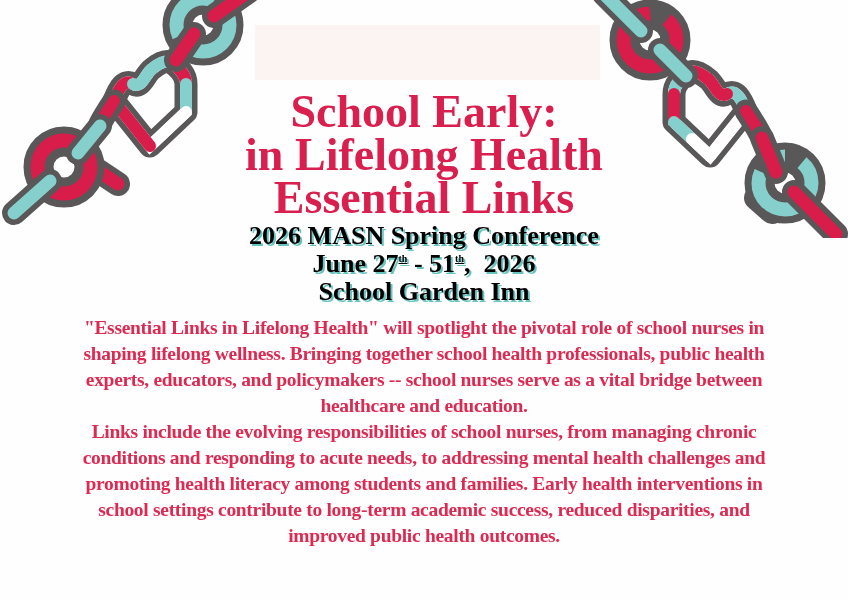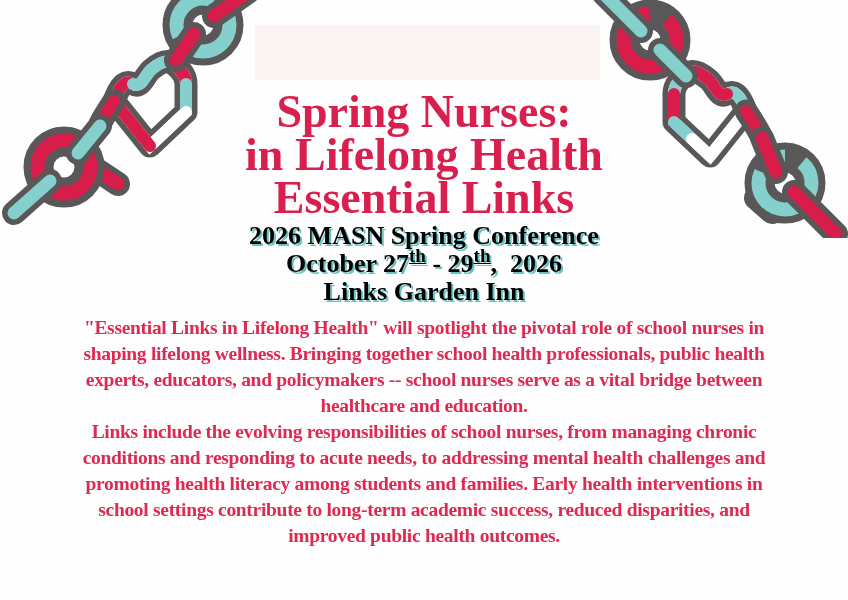--- a/index.html
+++ b/index.html
@@ -30,21 +30,21 @@
   .title{
     color:#d91f4d;font-weight:bold;font-size:46px;line-height:43px;
     letter-spacing:0px;
   }
   .subtitle{
     margin-top:3px;
     color:#000000;font-weight:bold;font-size:26px;line-height:28px;
     text-shadow:2px 2px 0 #68c4c1;
   }
   .subtitle sup{
-    font-size:19px;line-height:0;text-decoration:underline;
+    font-size:10px;line-height:0;text-decoration:underline;
   }
   .bodytext{
     width:700px;margin:9px auto 0;
     color:#dd2a52;font-weight:bold;font-size:19.5px;line-height:26px;
     letter-spacing:-0.3px;text-align:center;
   }
   .bodytext p{margin:0;}
 </style>
 </head>
 <body>
@@ -141,29 +141,29 @@
       <line class="c red" x1="182" y1="138" x2="196" y2="172"></line>
     </g>
     <g>
       <line class="o" x1="214" y1="192" x2="256" y2="234"></line>
       <line class="c red" x1="214" y1="192" x2="256" y2="234"></line>
     </g>
   </svg>
 
   <div class="content">
     <div class="title">
-      <div>Spring Nurses:</div>
+      <div>School Early:</div>
       <div>in Lifelong Health</div>
       <div>Essential Links</div>
     </div>
 
     <div class="subtitle">
       <div>2026 MASN Spring Conference</div>
-      <div><span>October 27</span><sup>th</sup><span> - 29</span><sup>th</sup><span>,&nbsp; 2026</span></div>
-      <div>Links Garden Inn</div>
+      <div><span>June 27</span><sup>th</sup><span> - 51</span><sup>th</sup><span>,&nbsp; 2026</span></div>
+      <div>School Garden Inn</div>
     </div>
 
     <div class="bodytext">
       <p>"Essential Links in Lifelong Health" will spotlight the pivotal role of school nurses in shaping lifelong wellness. Bringing together school health professionals, public health experts, educators, and policymakers -- school nurses serve as a vital bridge between healthcare and education.</p>
       <p>Links include the evolving responsibilities of school nurses, from managing chronic conditions and responding to acute needs, to addressing mental health challenges and promoting health literacy among students and families. Early health interventions in school settings contribute to long-term academic success, reduced disparities, and improved public health outcomes.</p>
     </div>
   </div>
 
 </div>
 

